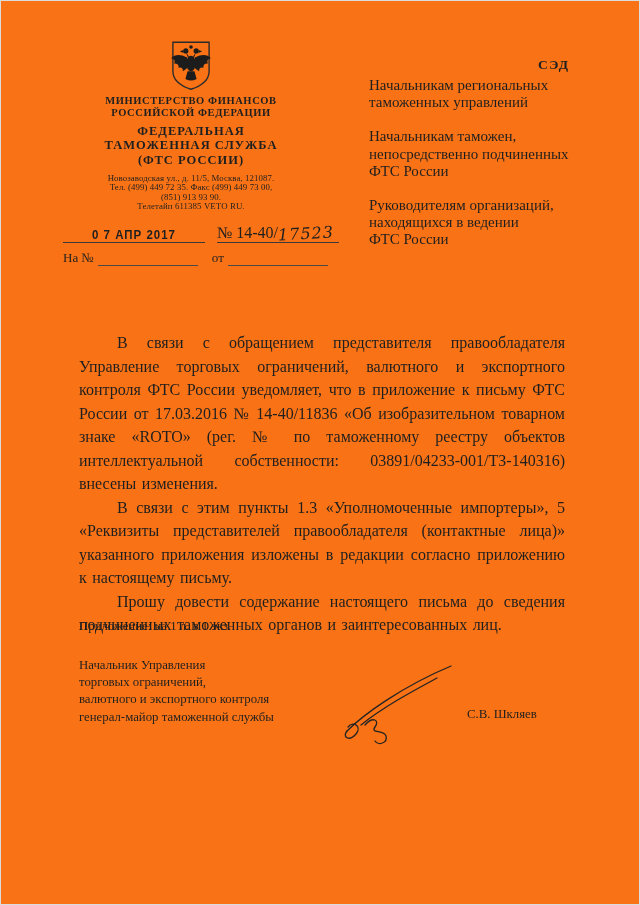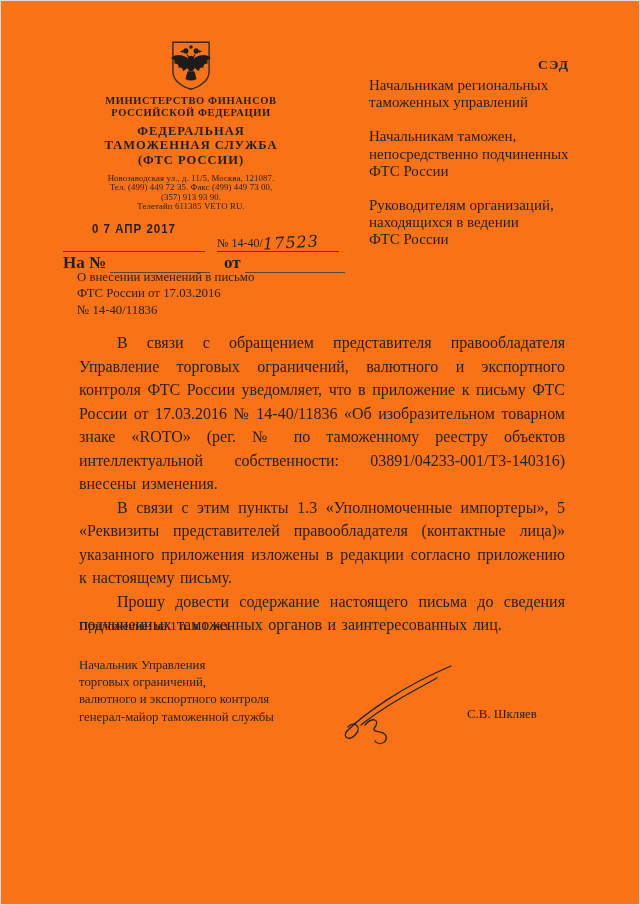--- a/index.html
+++ b/index.html
@@ -13,26 +13,26 @@
   .emblem{display:block;margin:0 auto 4px auto;}
   .ministry-line{font-weight:bold;font-size:10.5px;letter-spacing:.6px;line-height:11.5px;}
   .agency-line{font-weight:bold;font-size:12.5px;letter-spacing:1px;line-height:13.5px;}
   .agency-block{margin-top:7px;}
   .fts-line{margin-top:2px;}
   .address-block{margin-top:6px;}
   .address-line{font-size:8.8px;line-height:9.6px;letter-spacing:.1px;}
   
   .ref{position:absolute;left:62px;top:222px;width:290px;font-size:11.5px;}
   .ref-row1{display:flex;align-items:flex-end;}
-  .date-box{width:142px;text-align:center;border-bottom:1.4px solid #3a3a3a;padding-bottom:16px;}
+  .date-box{width:142px;text-align:center;border-bottom:1.4px solid #3a3a3a;padding-bottom:1px;}
   .date-stamp{font-family:"Liberation Sans",sans-serif;font-weight:bold;font-size:11.5px;letter-spacing:1px;transform:scaleY(1.08);display:inline-block;}
   .num-box{margin-left:12px;width:122px;border-bottom:1.4px solid #3a3a3a;padding-bottom:0;white-space:nowrap;}
-  .num-typed{font-size:12px;}
+  .num-typed{font-size:16px;}
   .num-hand{font-family:"DejaVu Serif",serif;font-style:italic;font-size:16px;letter-spacing:1px;display:inline-block;transform:rotate(-3deg);position:relative;top:1px;}
-  .ref-row2{display:flex;align-items:flex-end;margin-top:1px;font-size:17px;font-weight:bold;}
+  .ref-row2{display:flex;align-items:flex-end;margin-top:7px;font-size:13px;}
   .blank{display:inline-block;border-bottom:1px solid #4a4a4a;height:13px;}
   .blank-1{width:100px;margin-left:4px;}
   .blank-2{width:100px;margin-left:4px;}
   .ot-label{margin-left:14px;}
   
   .sed{position:absolute;left:537px;top:56px;font-weight:bold;font-size:13.5px;letter-spacing:1.5px;}
   
   .recipients{position:absolute;left:368px;top:76px;width:215px;font-size:15px;line-height:17.2px;}
   .recipient{white-space:pre-line;margin:0 0 17px 0;}
   
@@ -73,21 +73,21 @@
     <div class="ministry-line">МИНИСТЕРСТВО ФИНАНСОВ</div>
     <div class="ministry-line">РОССИЙСКОЙ ФЕДЕРАЦИИ</div>
     <div class="agency-block">
       <div class="agency-line">ФЕДЕРАЛЬНАЯ</div>
       <div class="agency-line">ТАМОЖЕННАЯ СЛУЖБА</div>
       <div class="agency-line fts-line">(ФТС РОССИИ)</div>
     </div>
     <div class="address-block">
       <div class="address-line">Новозаводская ул., д. 11/5, Москва, 121087.</div>
       <div class="address-line">Тел. (499) 449 72 35. Факс (499) 449 73 00,</div>
-      <div class="address-line">(357) 913 93 90.</div>
+      <div class="address-line">(851) 913 93 90.</div>
       <div class="address-line">Телетайп 611385 VETO RU.</div>
     </div>
   </div>
 
   <div class="ref">
     <div class="ref-row1">
       <div class="date-box">
         <span class="date-stamp">0 7 АПР 2017</span>
       </div>
       <div class="num-box">
@@ -106,23 +106,20 @@
     <p class="recipient">Начальникам региональных
 таможенных управлений</p>
     <p class="recipient">Начальникам таможен,
 непосредственно подчиненных
 ФТС России</p>
     <p class="recipient">Руководителям организаций,
 находящихся в ведении
 ФТС России</p>
   </div>
 
-  <div class="subject">О внесении изменений в письмо
-ФТС России от 17.03.2016
-№ 14-40/11836</div>
 
   <div class="body-text">
     <p>В связи с обращением представителя правообладателя Управление торговых ограничений, валютного и экспортного контроля ФТС России уведомляет, что в приложение к письму ФТС России от 17.03.2016 № 14-40/11836 «Об изобразительном товарном знаке «ROTO» (рег. № по таможенному реестру объектов интеллектуальной собственности: 03891/04233-001/ТЗ-140316) внесены изменения.</p>
     <p>В связи с этим пункты 1.3 «Уполномоченные импортеры», 5 «Реквизиты представителей правообладателя (контактные лица)» указанного приложения изложены в редакции согласно приложению к настоящему письму.</p>
     <p>Прошу довести содержание настоящего письма до сведения подчиненных таможенных органов и заинтересованных лиц.</p>
   </div>
 
   <div class="attachment">Приложение: на 1 л. в 1 экз.</div>
 
   <div class="sig-position">Начальник Управления

